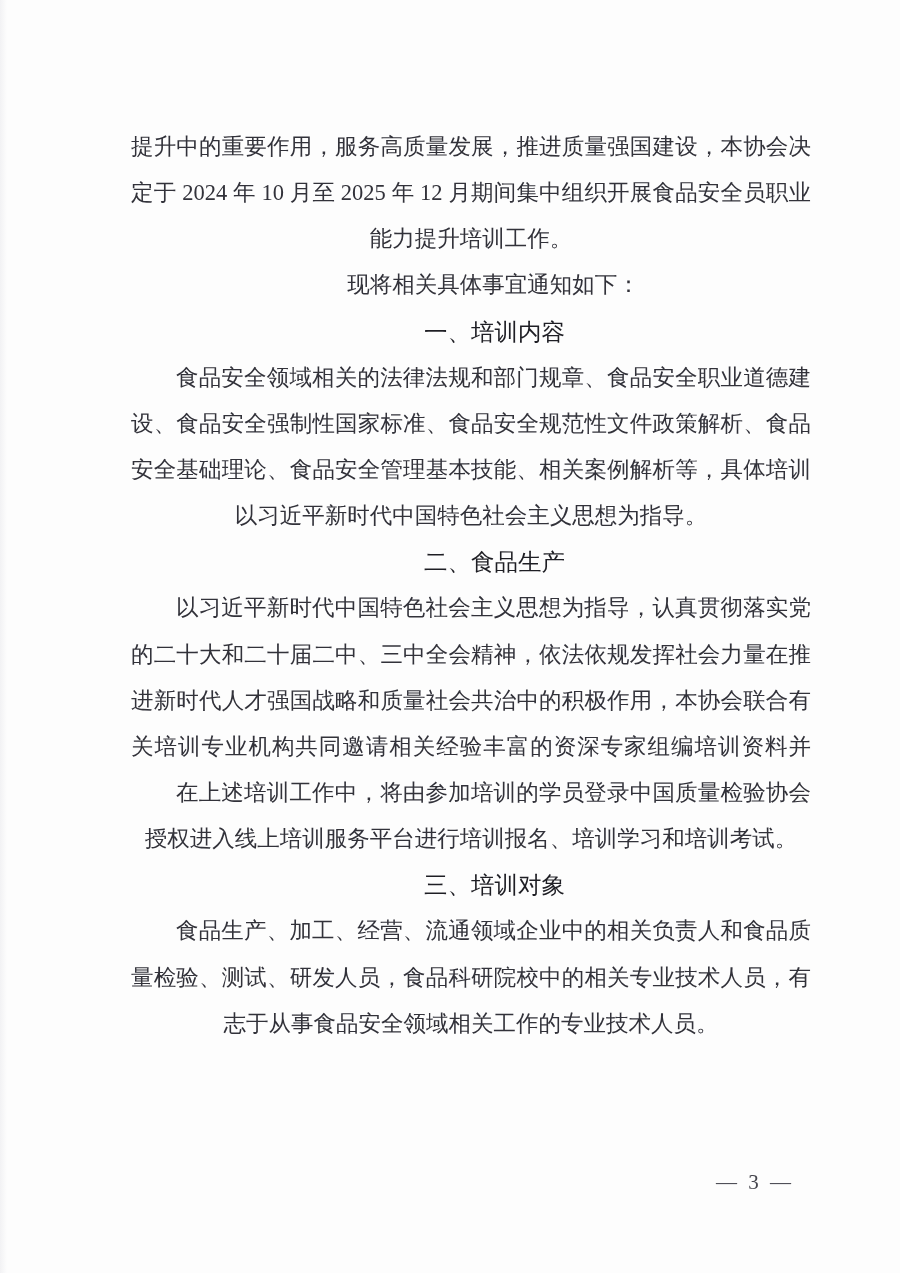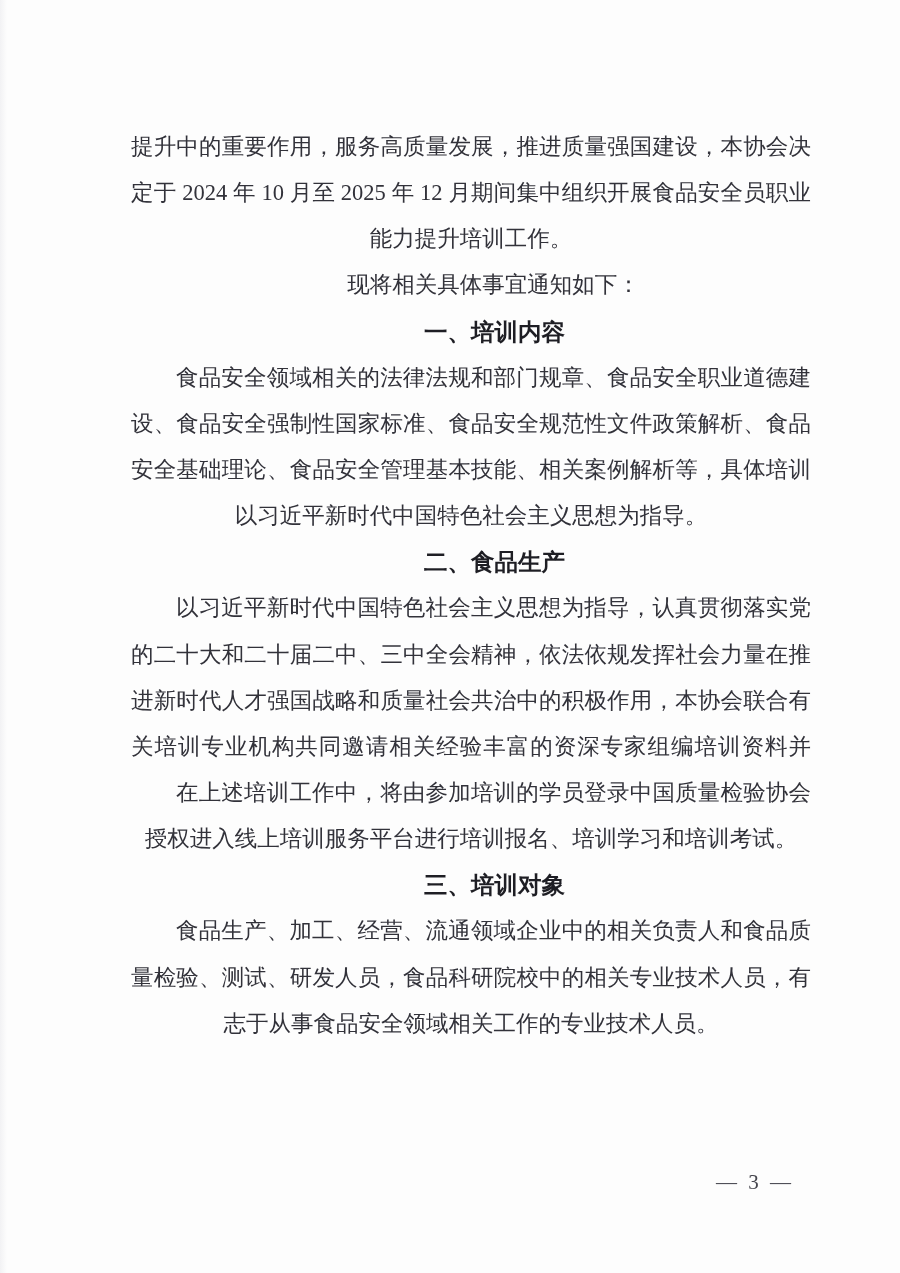--- a/index.html
+++ b/index.html
@@ -36,21 +36,21 @@
     text-align-last: justify;
   }
   .line.indent {
     text-indent: 2em;
   }
   .line.tight {
     letter-spacing: -0.6px;
   }
   .line.heading {
     font-family: "Liberation Sans", "DejaVu Sans", sans-serif;
-    font-weight: bold;
+    font-weight: normal;
     font-size: 23.5px;
     color: #1e1e24;
   }
   .page-number {
     position: absolute;
     left: 716px;
     top: 1170px;
     font-size: 21px;
     letter-spacing: 3px;
     color: #46464e;

